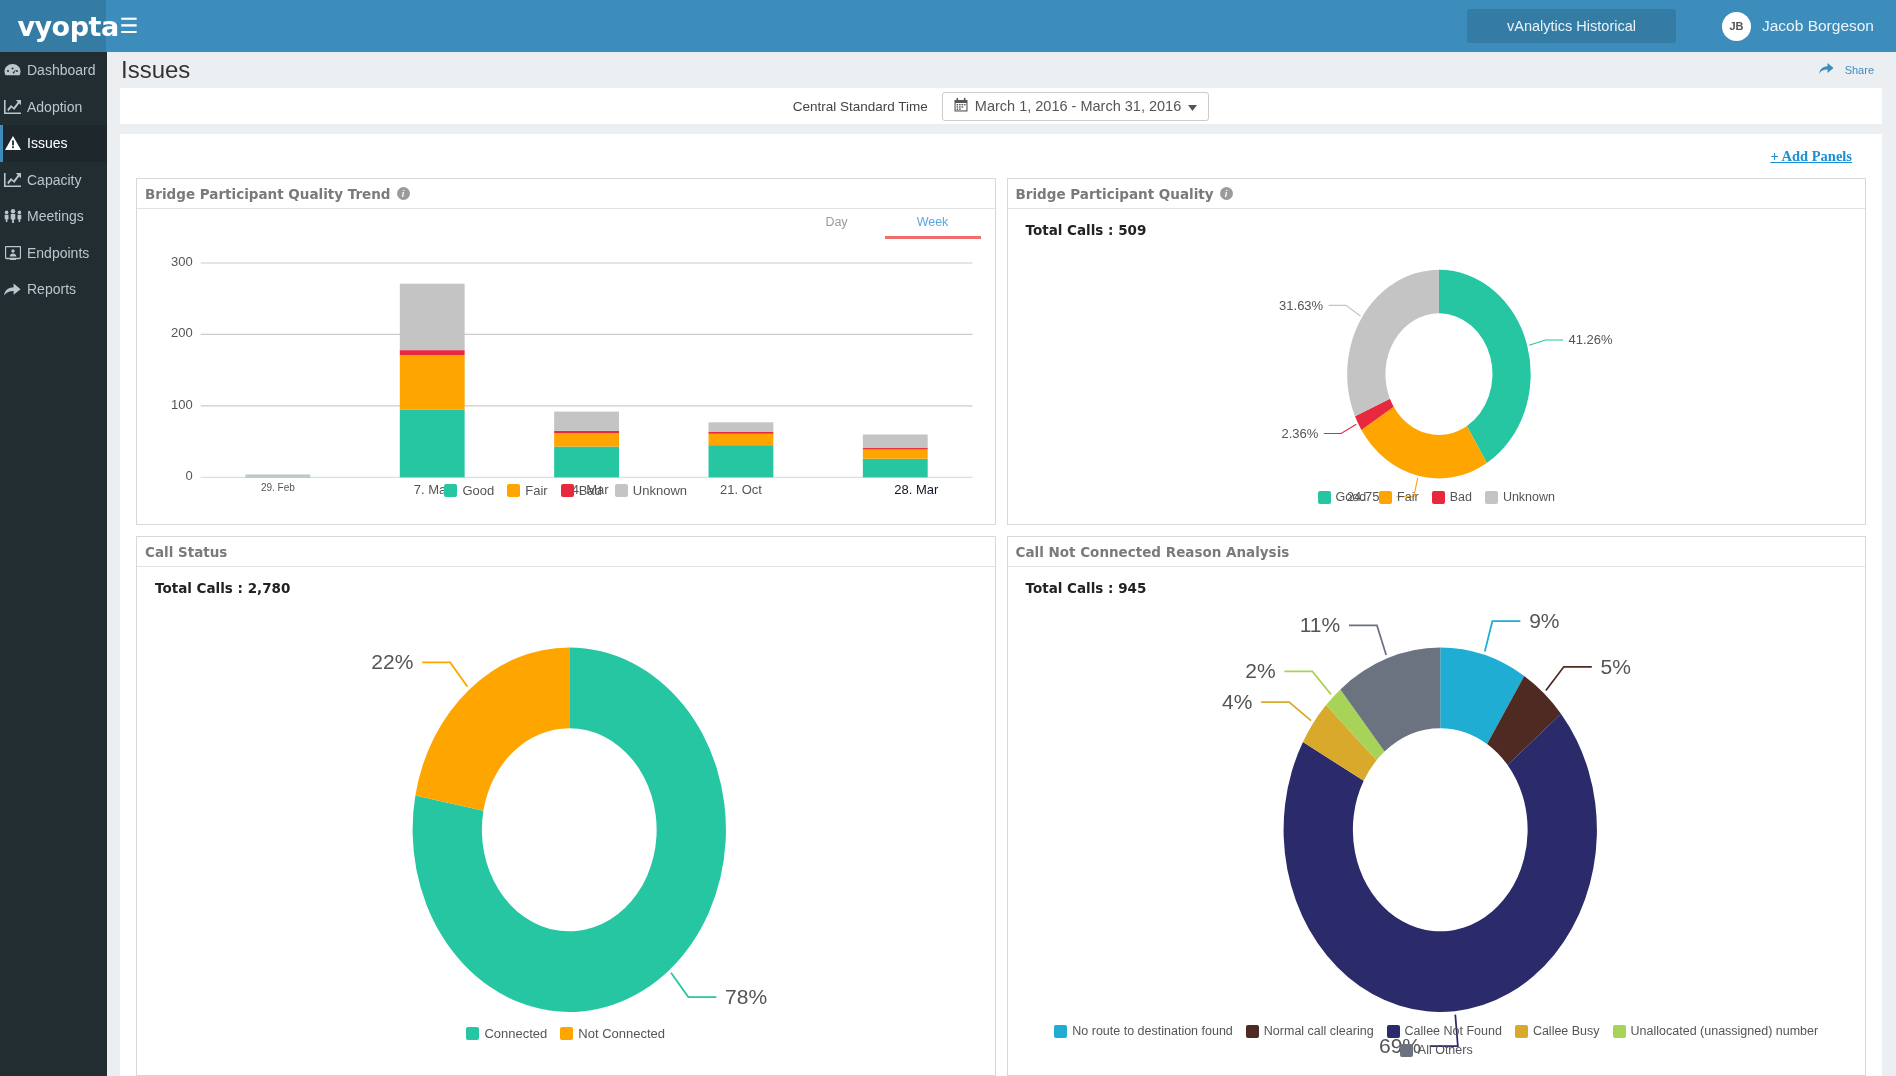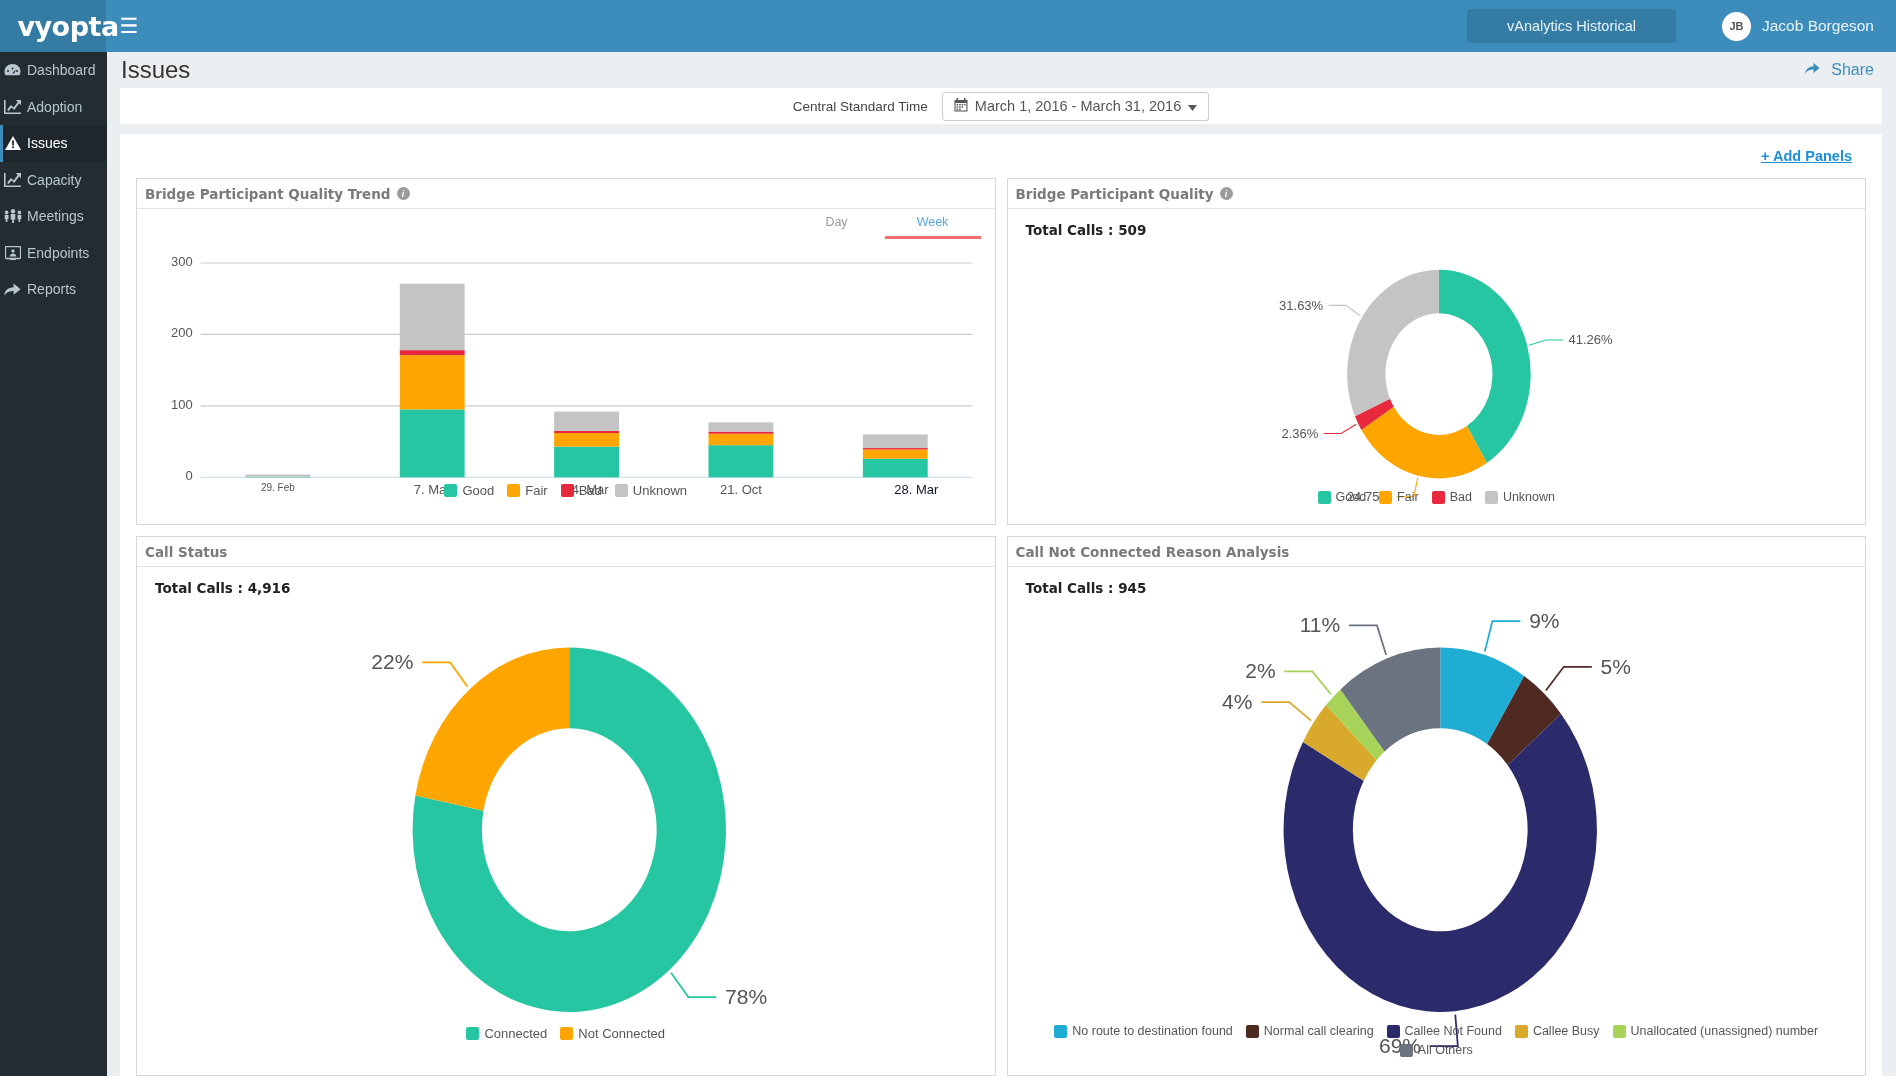--- a/index.html
+++ b/index.html
@@ -65,21 +65,21 @@
   .side-ic svg { display: block; }
 
   
   .page-head {
     position: absolute; top: 52px; left: 107px; right: 0; height: 35px;
     display: flex; align-items: center; justify-content: space-between;
     padding: 0 22px 0 14px;
   }
   .page-title { font-size: 24px; color: #333; font-weight: normal; }
   .share-link {
-    color: #3c8dbc; font-size: 16px; cursor: pointer;
+    color: #3c8dbc; font-size: 11px; cursor: pointer;
     display: flex; align-items: center; gap: 11px;
   }
 
   
   .date-bar {
     position: absolute; top: 88px; left: 120px; right: 14px; height: 36px;
     background: #fff; display: flex; align-items: center;
     justify-content: center; gap: 14px;
   }
   .tz-label { font-size: 13.5px; color: #444; }
@@ -89,21 +89,21 @@
     display: flex; align-items: center; gap: 7px;
   }
 
   
   .content-card {
     position: absolute; top: 134px; left: 120px; right: 14px; bottom: 0;
     background: #fff;
   }
   .addpanels-row {
     height: 44px; display: flex; align-items: center;
-    justify-content: flex-end; padding-right: 30px;
+    justify-content: flex-end; padding-right: 30px; font-family: Liberation Serif, serif;
   }
   .add-panels {
     color: #1b8fd6; font-size: 14.5px; font-weight: bold;
     text-decoration: underline; cursor: pointer;
   }
 
   
   .grid {
     position: absolute; top: 44px; left: 16px; right: 16px; bottom: 0;
     display: grid; grid-template-columns: 1fr 1fr;
@@ -410,21 +410,21 @@
             </div>
           </div>
       </div>
     </div>
 
     <div class="panel">
       <div class="panel-head">
         <span class="panel-title">Call Status</span>
       </div>
       <div class="panel-body">
-        <div class="total-calls">Total Calls : 4,916</div>
+        <div class="total-calls">Total Calls : 2,780</div>
         <div class="donut-area" id="donut2"><svg width="100%" height="100%" viewBox="0 0 460 290">
               <path d="M232 46 A89.44 104 0 1 1 144.14422829482606 130.51234328308468 L183.00351193365302 139.131883754028 A49.88 58 0 1 0 232 92 Z" fill="#26c6a2"></path>
               <path d="M144.14422829482606 130.51234328308468 A89.44 104 0 0 1 231.99999999999997 46 L232 92 A49.88 58 0 0 0 183.00351193365302 139.131883754028 Z" fill="#ffa500"></path>
               <path d="M290.10757090549055 231.67440373423364 L299.9748942668003 245.54364210419786 L315.9748942668003 245.54364210419786" stroke="#26c6a2" fill="none" stroke-width="1"></path>
               <text x="320.9748942668003" y="249.54364210419786" font-size="12" fill="#555" font-family="Liberation Sans, sans-serif" text-anchor="start">78%</text>
               <path d="M173.89242909450945 68.32559626576632 L164.02510573319975 54.456357895802114 L148.02510573319975 54.456357895802114" stroke="#ffa500" fill="none" stroke-width="1"></path>
               <text x="143.02510573319975" y="58.456357895802114" font-size="12" fill="#555" font-family="Liberation Sans, sans-serif" text-anchor="end">22%</text>
             </svg></div>
         <div class="chart-legend" id="legend-d2" style="bottom:34px;">
             <div class="lg-item">

